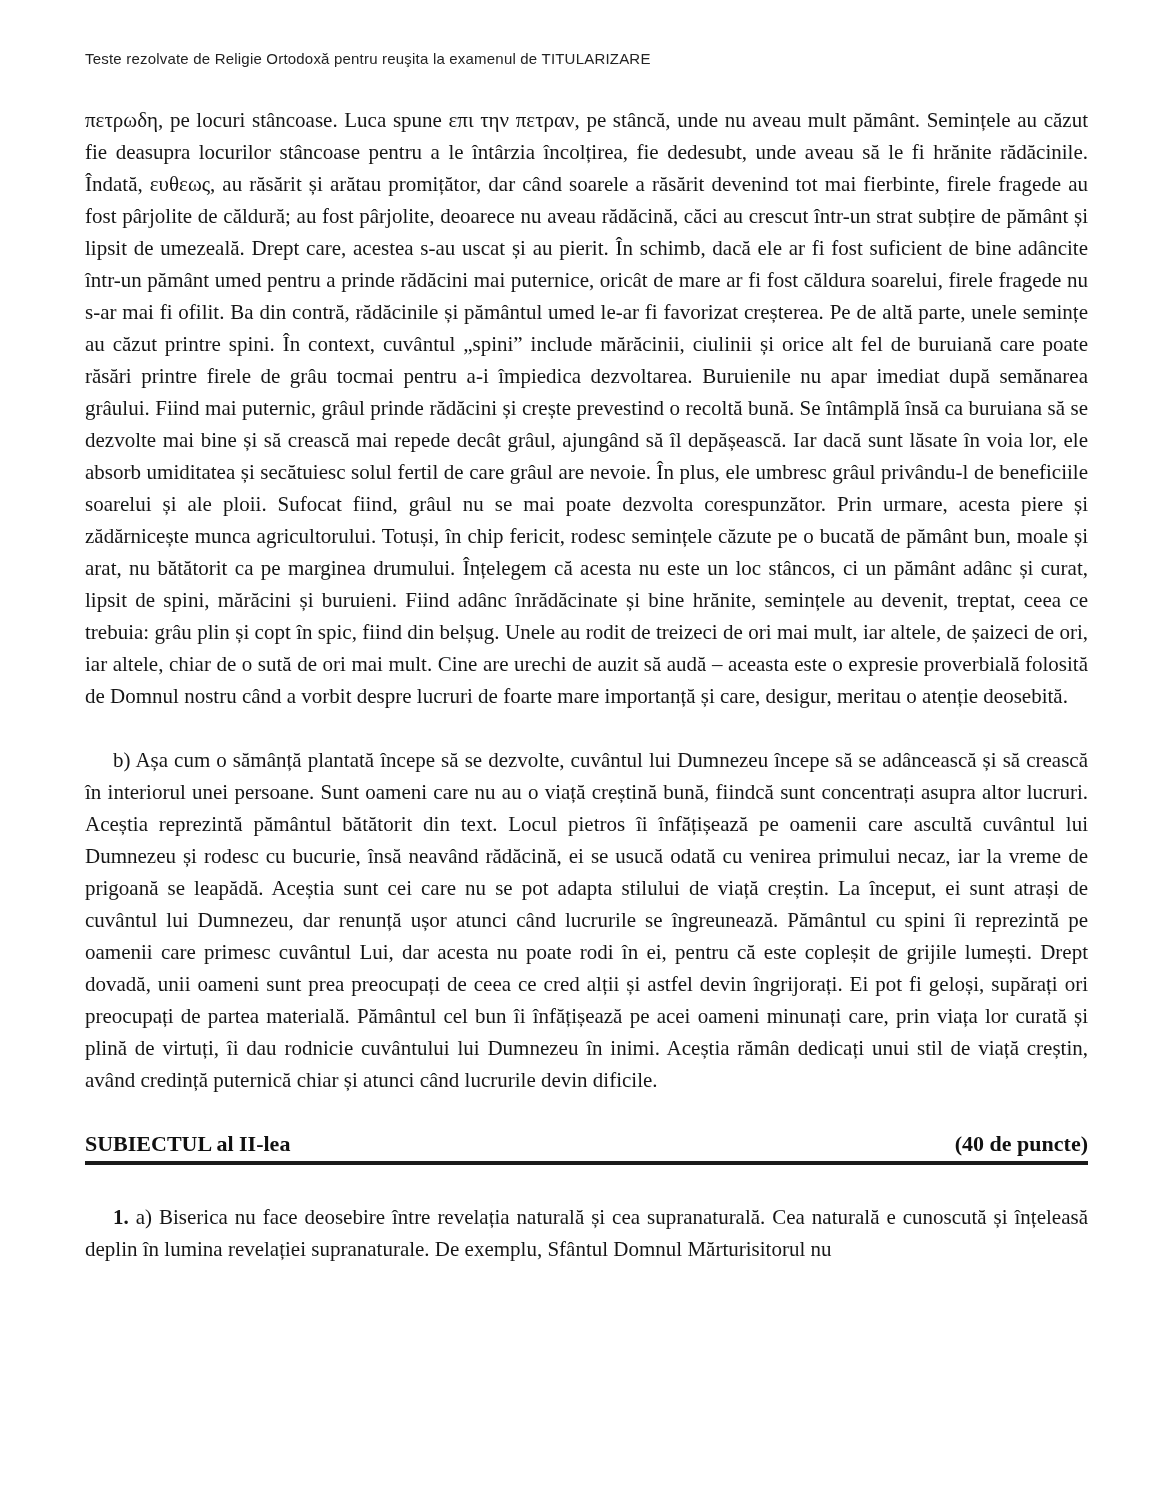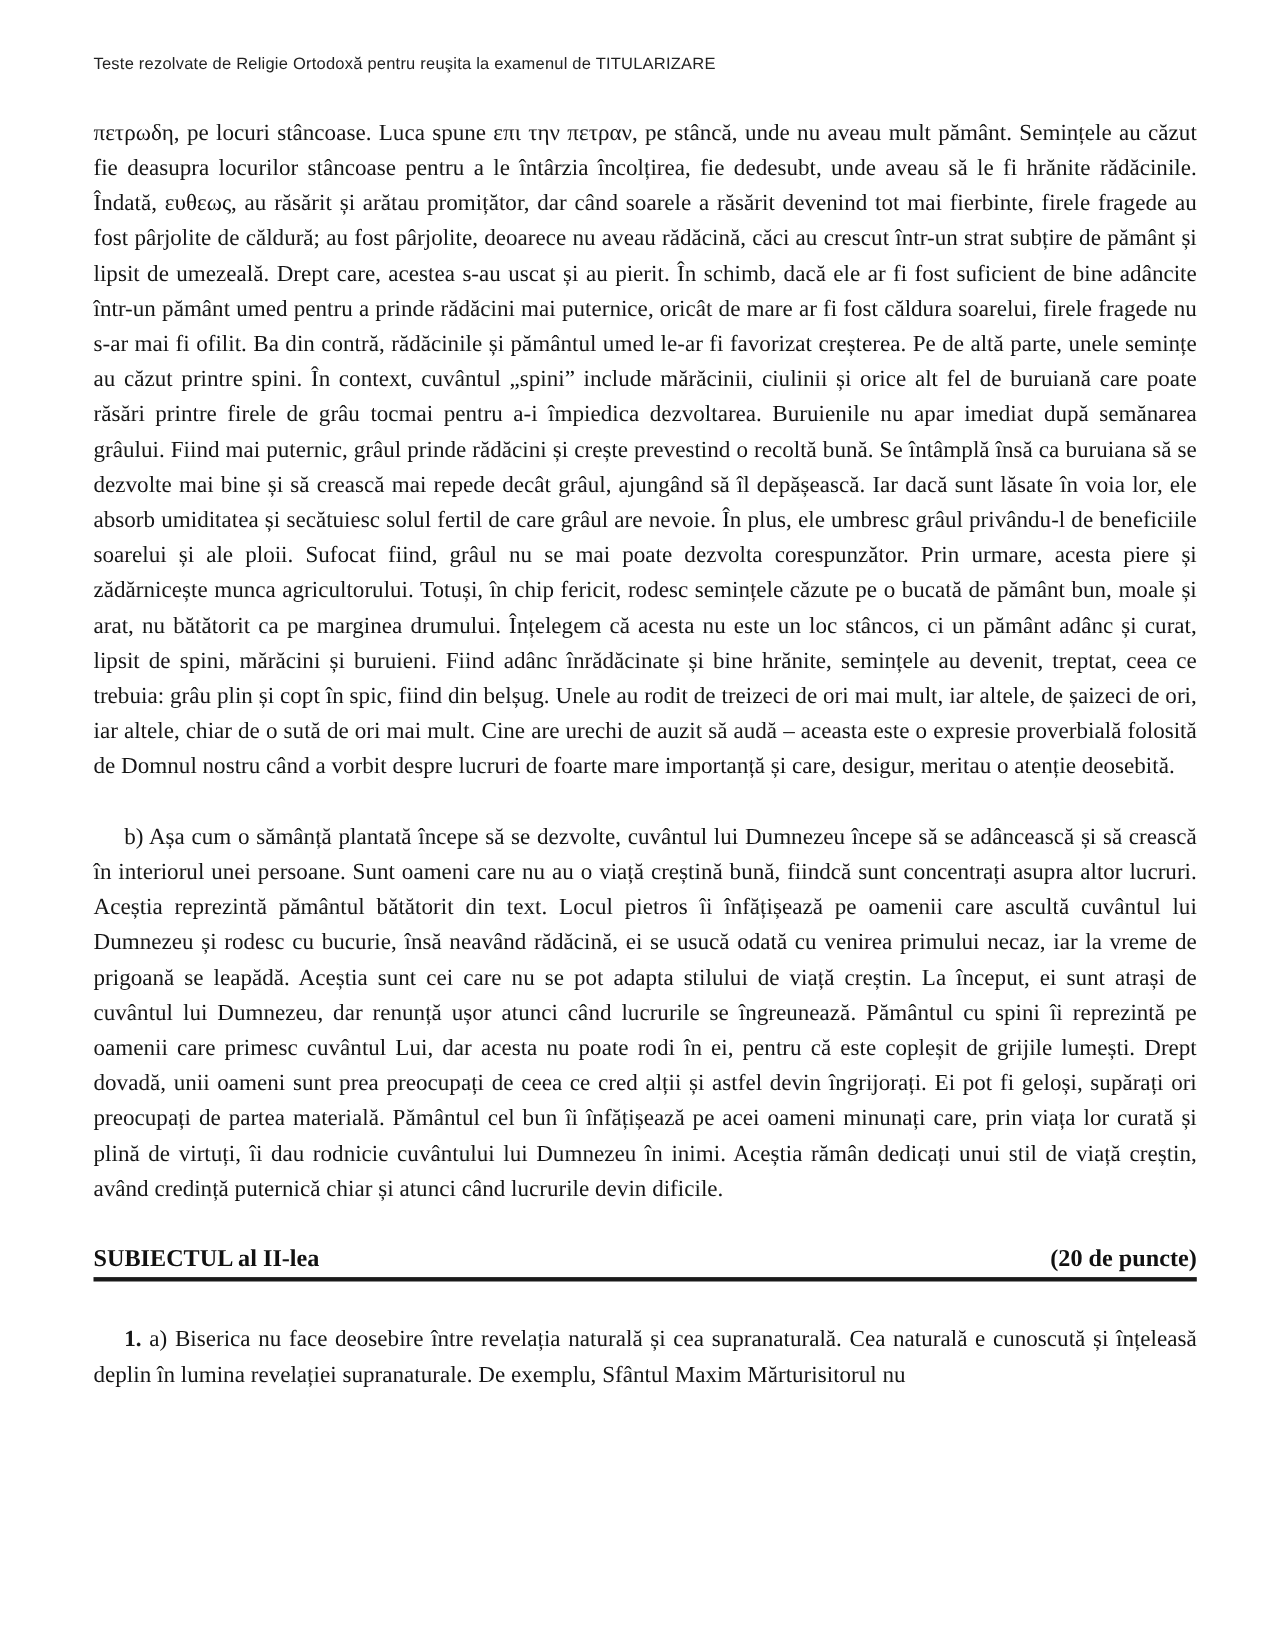--- a/index.html
+++ b/index.html
@@ -87,23 +87,23 @@
   <div class="running-header">Teste rezolvate de Religie Ortodoxă pentru reuşita la examenul de TITULARIZARE</div>
 
   <div class="body-text">
     <p class="para paragraph-continuation">πετρωδη, pe locuri stâncoase. Luca spune επι την πετραν, pe stâncă, unde nu aveau mult pământ. Semințele au căzut fie deasupra locurilor stâncoase pentru a le întârzia încolțirea, fie dedesubt, unde aveau să le fi hrănite rădăcinile. Îndată, ευθεως, au răsărit și arătau promițător, dar când soarele a răsărit devenind tot mai fierbinte, firele fragede au fost pârjolite de căldură; au fost pârjolite, deoarece nu aveau rădăcină, căci au crescut într-un strat subțire de pământ și lipsit de umezeală. Drept care, acestea s-au uscat și au pierit. În schimb, dacă ele ar fi fost suficient de bine adâncite într-un pământ umed pentru a prinde rădăcini mai puternice, oricât de mare ar fi fost căldura soarelui, firele fragede nu s-ar mai fi ofilit. Ba din contră, rădăcinile și pământul umed le-ar fi favorizat creșterea. Pe de altă parte, unele semințe au căzut printre spini. În context, cuvântul „spini” include mărăcinii, ciulinii și orice alt fel de buruiană care poate răsări printre firele de grâu tocmai pentru a-i împiedica dezvoltarea. Buruienile nu apar imediat după semănarea grâului. Fiind mai puternic, grâul prinde rădăcini și crește prevestind o recoltă bună. Se întâmplă însă ca buruiana să se dezvolte mai bine și să crească mai repede decât grâul, ajungând să îl depășească. Iar dacă sunt lăsate în voia lor, ele absorb umiditatea și secătuiesc solul fertil de care grâul are nevoie. În plus, ele umbresc grâul privându-l de beneficiile soarelui și ale ploii. Sufocat fiind, grâul nu se mai poate dezvolta corespunzător. Prin urmare, acesta piere și zădărnicește munca agricultorului. Totuși, în chip fericit, rodesc semințele căzute pe o bucată de pământ bun, moale și arat, nu bătătorit ca pe marginea drumului. Înțelegem că acesta nu este un loc stâncos, ci un pământ adânc și curat, lipsit de spini, mărăcini și buruieni. Fiind adânc înrădăcinate și bine hrănite, semințele au devenit, treptat, ceea ce trebuia: grâu plin și copt în spic, fiind din belșug. Unele au rodit de treizeci de ori mai mult, iar altele, de șaizeci de ori, iar altele, chiar de o sută de ori mai mult. Cine are urechi de auzit să audă – aceasta este o expresie proverbială folosită de Domnul nostru când a vorbit despre lucruri de foarte mare importanță și care, desigur, meritau o atenție deosebită.</p>
 
     <p class="para indent paragraph-b">b) Așa cum o sămânță plantată începe să se dezvolte, cuvântul lui Dumnezeu începe să se adâncească și să crească în interiorul unei persoane. Sunt oameni care nu au o viață creștină bună, fiindcă sunt concentrați asupra altor lucruri. Aceștia reprezintă pământul bătătorit din text. Locul pietros îi înfățișează pe oamenii care ascultă cuvântul lui Dumnezeu și rodesc cu bucurie, însă neavând rădăcină, ei se usucă odată cu venirea primului necaz, iar la vreme de prigoană se leapădă. Aceștia sunt cei care nu se pot adapta stilului de viață creștin. La început, ei sunt atrași de cuvântul lui Dumnezeu, dar renunță ușor atunci când lucrurile se îngreunează. Pământul cu spini îi reprezintă pe oamenii care primesc cuvântul Lui, dar acesta nu poate rodi în ei, pentru că este copleșit de grijile lumești. Drept dovadă, unii oameni sunt prea preocupați de ceea ce cred alții și astfel devin îngrijorați. Ei pot fi geloși, supărați ori preocupați de partea materială. Pământul cel bun îi înfățișează pe acei oameni minunați care, prin viața lor curată și plină de virtuți, îi dau rodnicie cuvântului lui Dumnezeu în inimi. Aceștia rămân dedicați unui stil de viață creștin, având credință puternică chiar și atunci când lucrurile devin dificile.</p>
   </div>
 
   <div class="section-heading">
     <span class="heading-title">SUBIECTUL al II-lea</span>
-    <span class="heading-points">(20 de puncte)</span>
+    <span class="heading-points">(40 de puncte)</span>
   </div>
 
-  <p class="para indent answer"><span class="answer-number">1.</span><span class="answer-text">a) Biserica nu face deosebire între revelația naturală și cea supranaturală. Cea naturală e cunoscută și înțeleasă deplin în lumina revelației supranaturale. De exemplu, Sfântul Maxim Mărturisitorul nu</span></p>
+  <p class="para indent answer"><span class="answer-number">1.</span><span class="answer-text">a) Biserica nu face deosebire între revelația naturală și cea supranaturală. Cea naturală e cunoscută și înțeleasă deplin în lumina revelației supranaturale. De exemplu, Sfântul Domnul Mărturisitorul nu</span></p>
 
   <div class="footer">
     <div class="site-url">www.rs.ro</div>
     <div class="page-number">44</div>
   </div>
 
 </div>
 
 </body></html>

